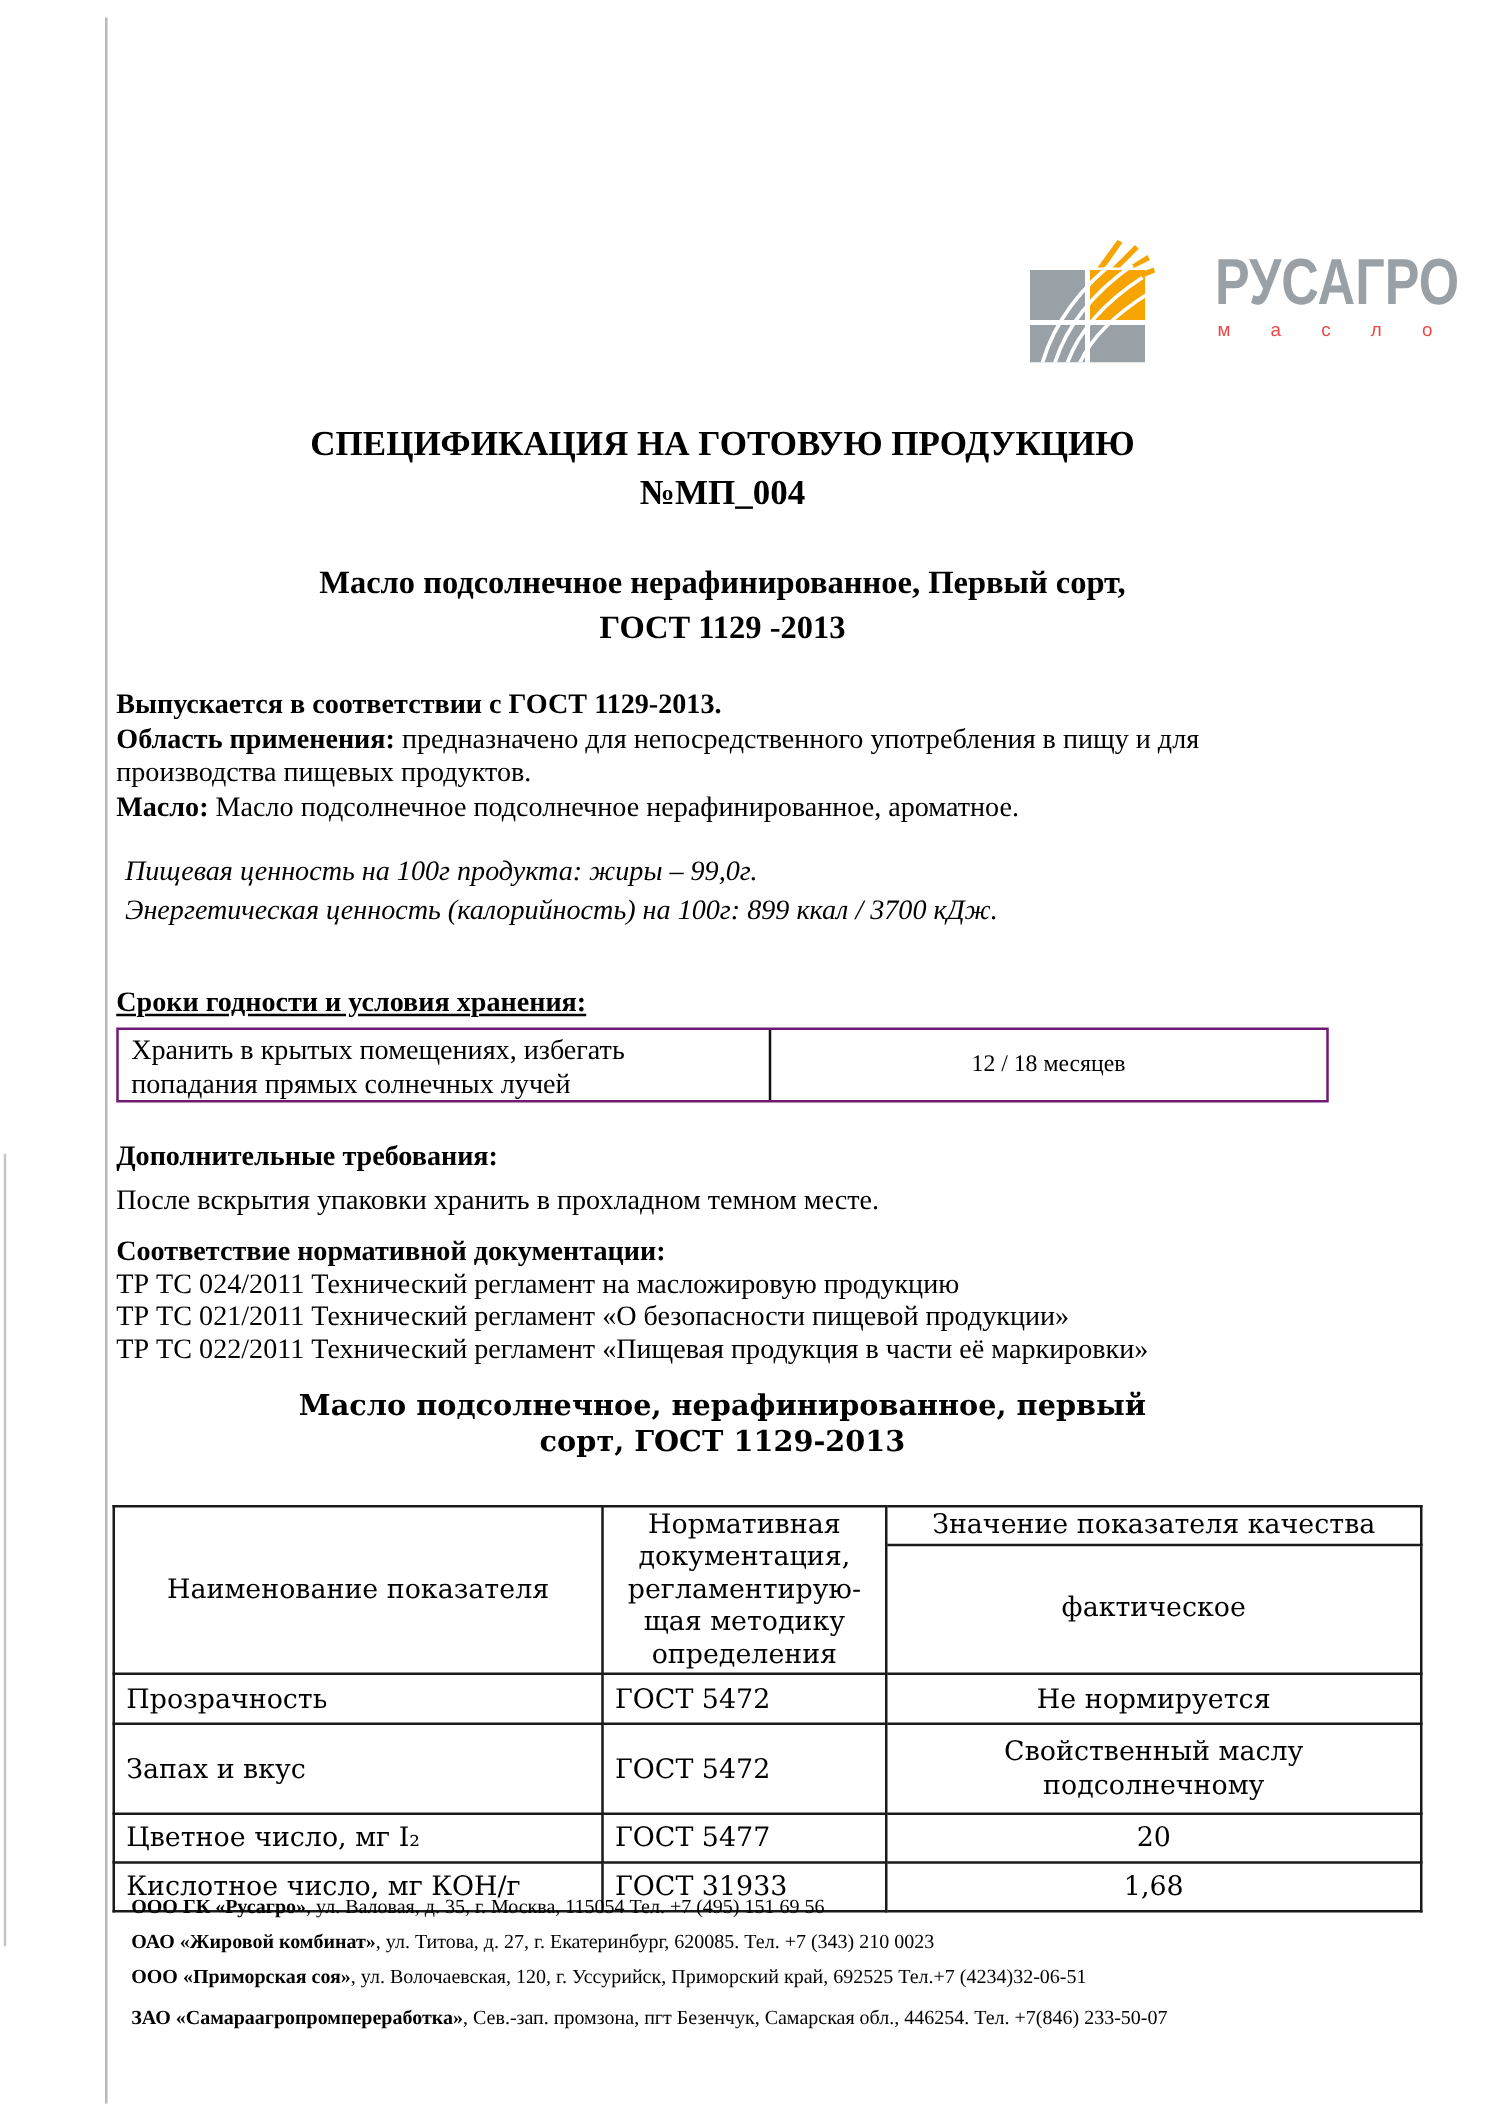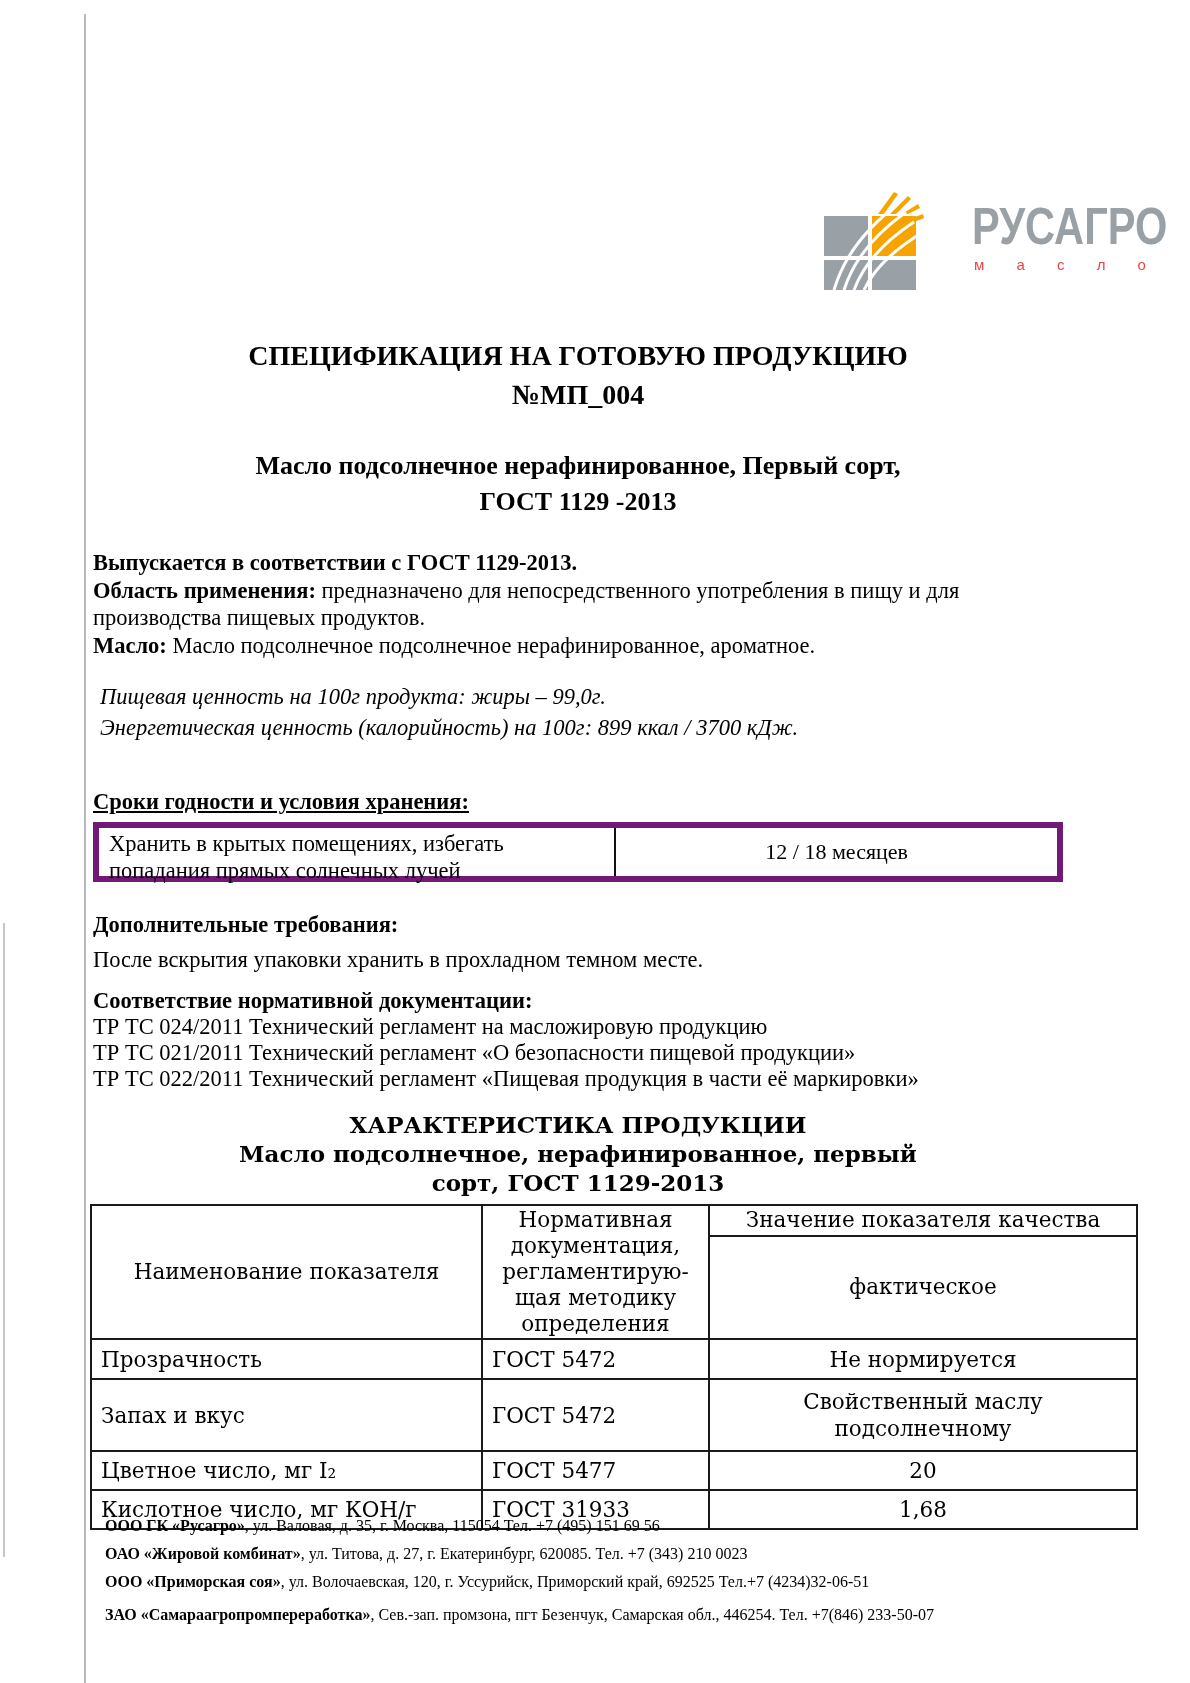--- a/index.html
+++ b/index.html
@@ -27,24 +27,24 @@
     font-weight:bold; font-size:28px; line-height:39px; }
   .product-title { position:absolute; left:93px; top:448px; width:970px; text-align:center;
     font-weight:bold; font-size:26px; line-height:36px; }
 
   .intro { position:absolute; left:93px; top:549px; width:910px; font-size:22.5px; line-height:27.5px; }
   .nutrition { position:absolute; left:100px; top:681px; width:920px; font-size:22.5px; line-height:31px;font-style:italic; }
 
   .storage-heading { position:absolute; left:93px; top:789px; font-size:22.5px; font-weight:bold;
     text-decoration:underline; }
   .storage-table { position:absolute; left:93px; top:822px; width:970px; height:60px;
-    border:6px solid #701a75; display:flex; }
+    border:2px solid #701a75; display:flex; }
   .storage-cell-left { width:54%; border-right:2px solid #111; padding:2px 10px;
     font-size:22.5px; line-height:27px; }
-  .storage-cell-right { flex:1; display:flex; align-items:center; justify-content:center; font-size:22px; }
+  .storage-cell-right { flex:1; display:flex; align-items:center; justify-content:center; font-size:19px; }
 
   .additional { position:absolute; left:93px; top:911px; width:920px; font-size:22.5px; }
   .additional .hd { font-weight:bold; line-height:28px; }
   .additional .tx { margin-top:7px; line-height:27px; }
 
   .compliance { position:absolute; left:93px; top:988px; width:930px; font-size:22.5px; }
   .compliance .hd { font-weight:bold; line-height:26px; }
   .compliance .item { line-height:26px; }
 
   .char-heading { position:absolute; left:93px; top:1110px; width:970px; text-align:center;
@@ -130,21 +130,20 @@
 </div>
 
 <div class="compliance">
   <div class="hd">Соответствие нормативной документации:</div>
   <div class="item">ТР ТС 024/2011 Технический регламент на масложировую продукцию</div>
   <div class="item">ТР ТС 021/2011 Технический регламент «О безопасности пищевой продукции»</div>
   <div class="item">ТР ТС 022/2011 Технический регламент «Пищевая продукция в части её маркировки»</div>
 </div>
 
 <div class="char-heading">
-  <div>ХАРАКТЕРИСТИКА ПРОДУКЦИИ</div>
   <div>Масло подсолнечное, нерафинированное, первый</div>
   <div>сорт, ГОСТ 1129-2013</div>
 </div>
 
 <table class="char-table">
   <colgroup>
       <col style="width:391px">
       <col style="width:227px">
       <col style="width:428px">
     </colgroup>

